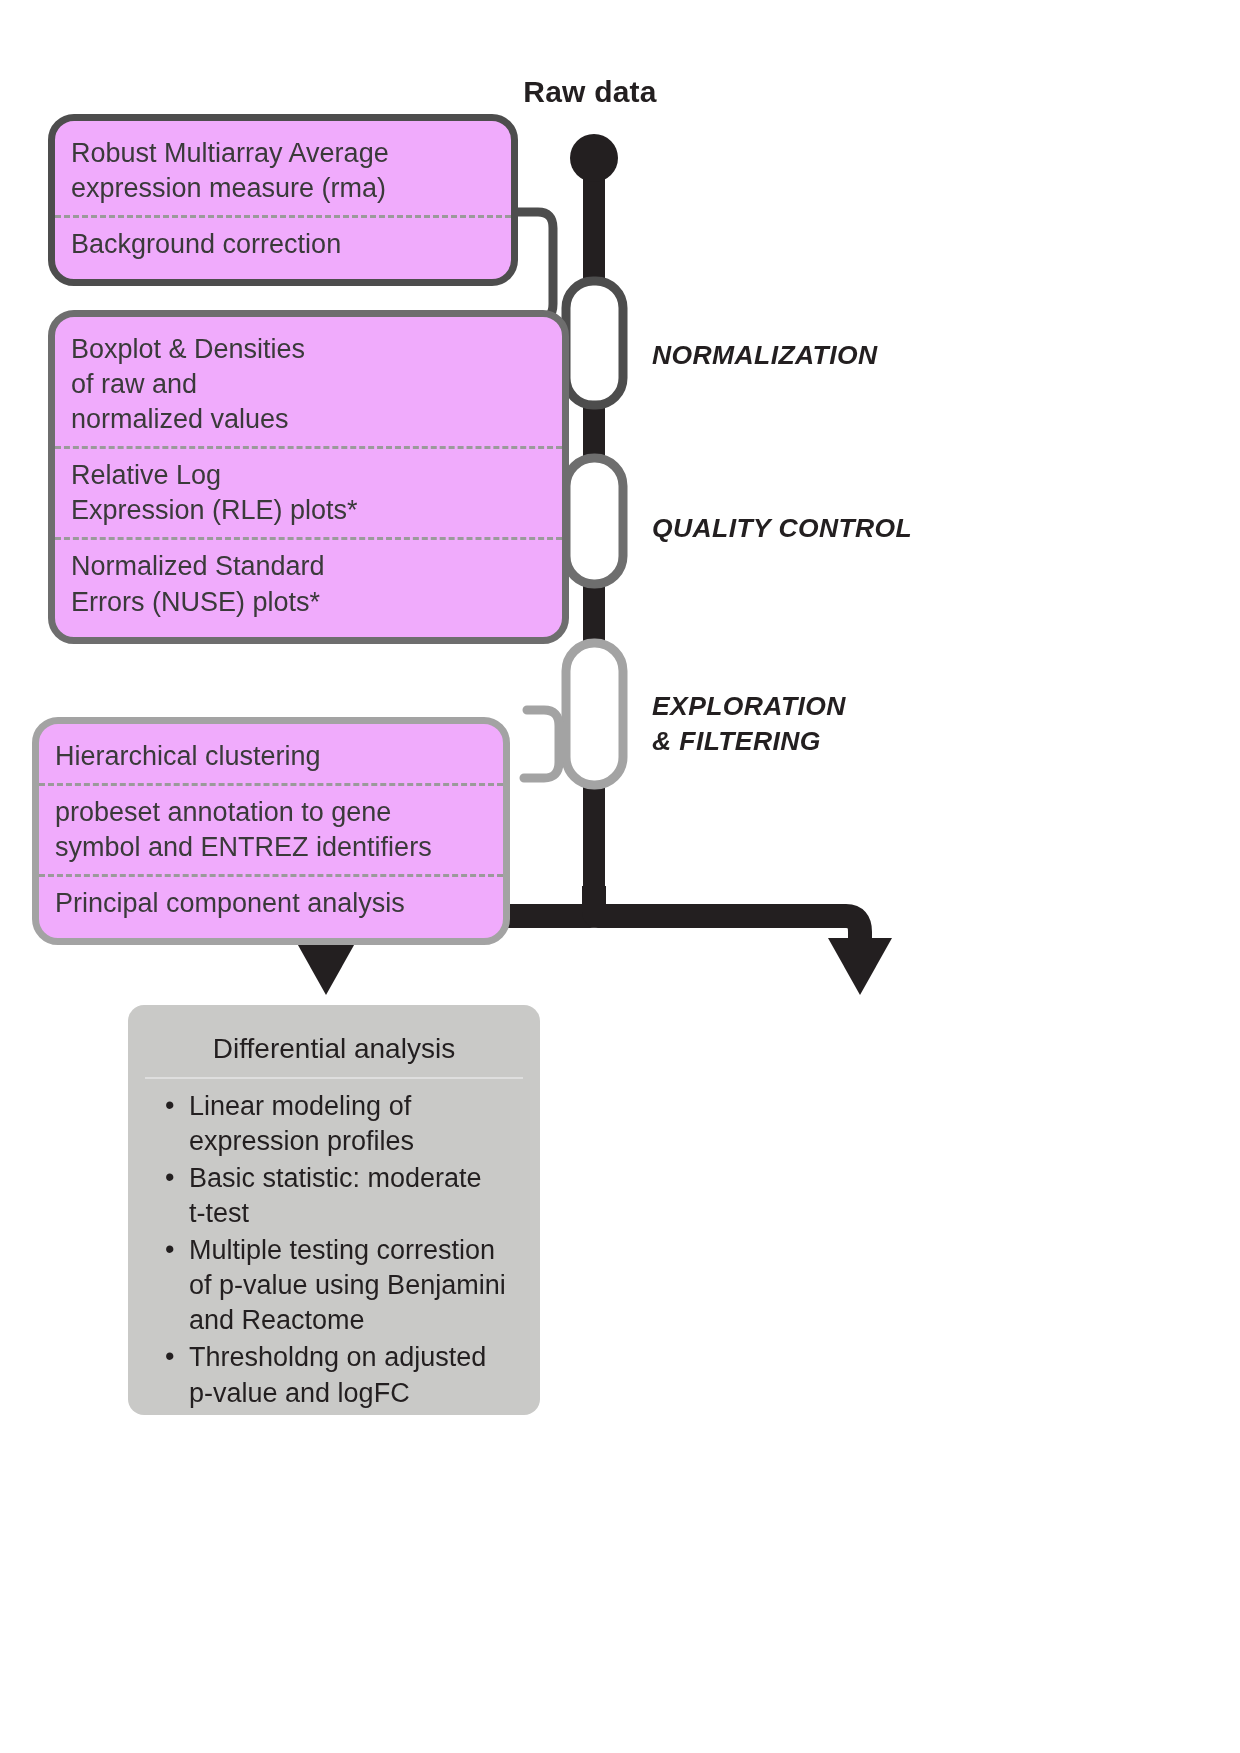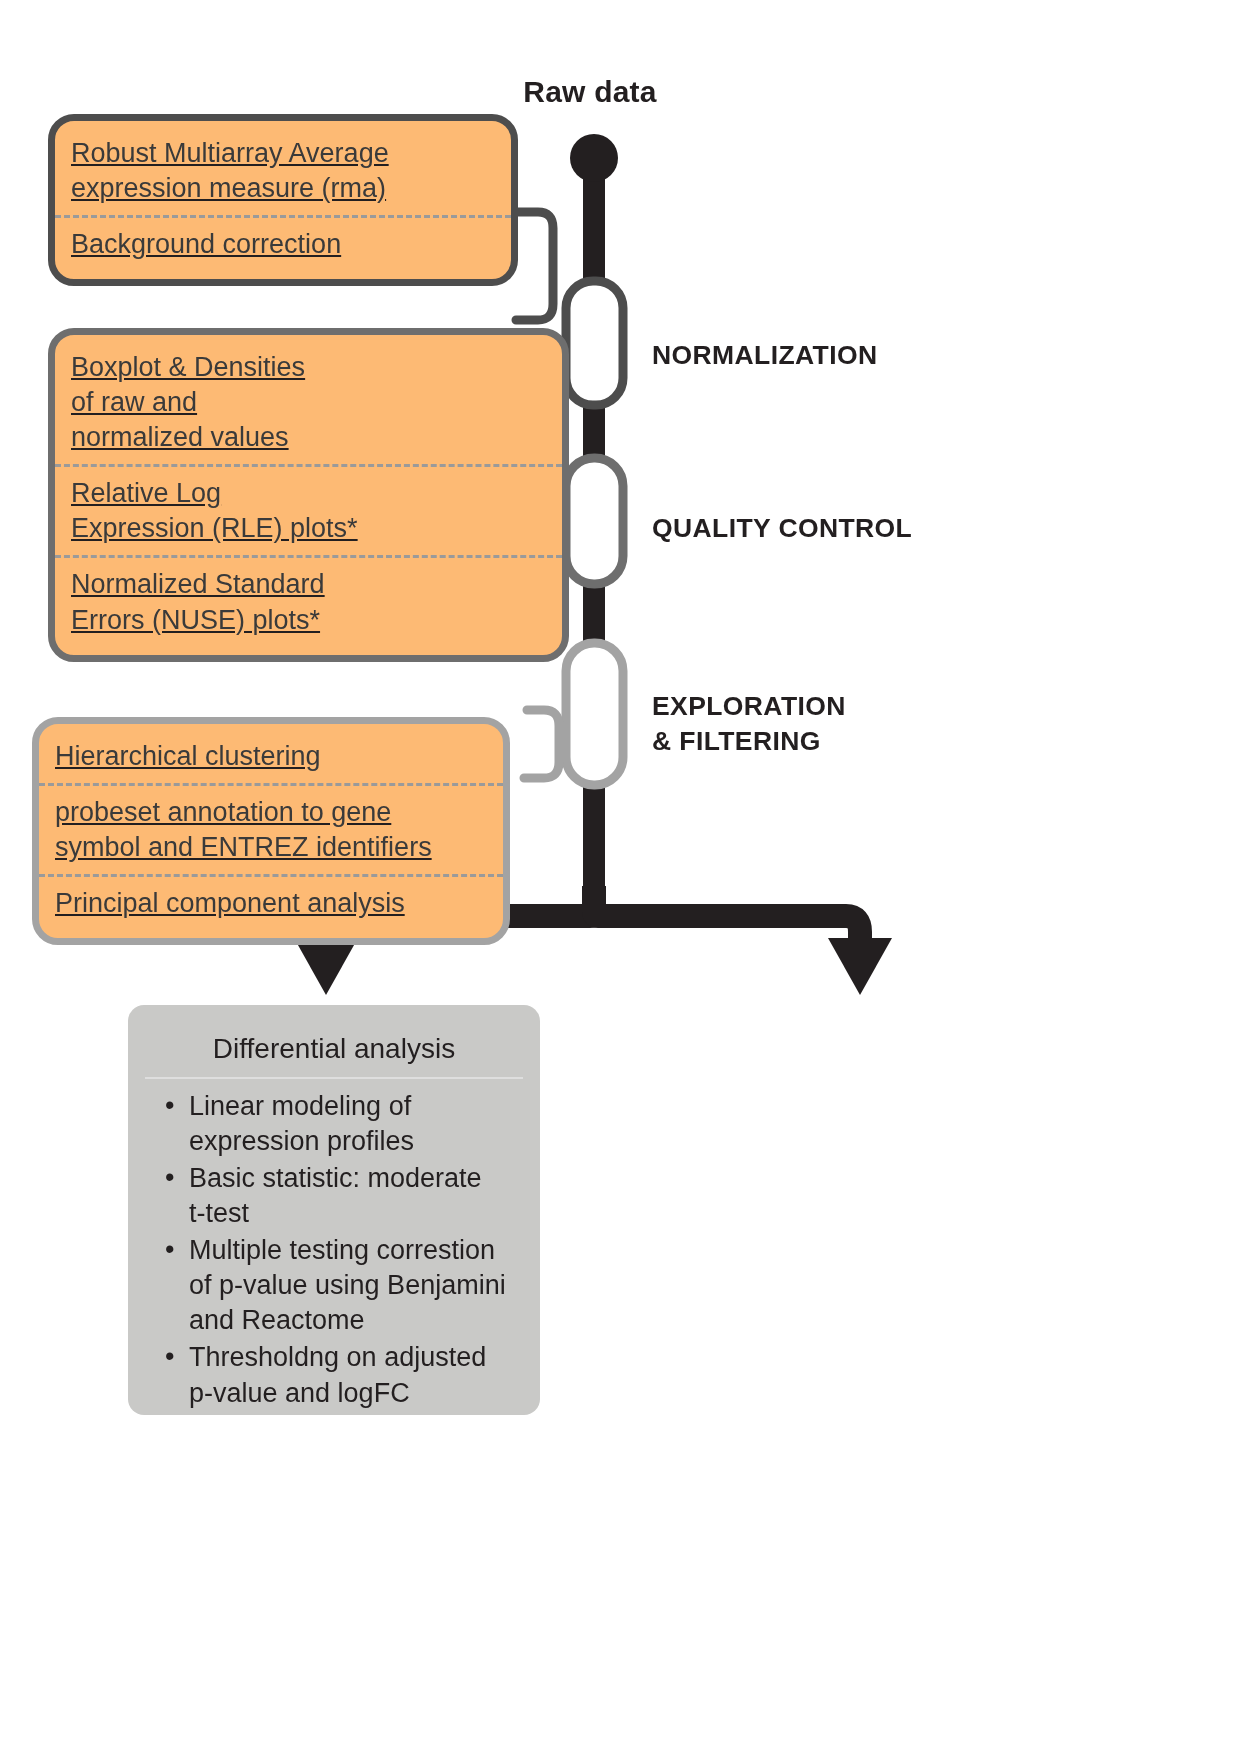--- a/index.html
+++ b/index.html
@@ -39,53 +39,53 @@
     font-size: 30px;
     font-weight: bold;
     letter-spacing: 0.2px;
     color: #231f20;
   }
 
   
   .detail-card {
     position: absolute;
     box-sizing: border-box;
-    background: #fdba74;
+    background: #f0abfc;
     border-radius: 26px;
     padding: 6px 0 8px 0;
-    text-decoration: underline;
   }
   .detail-card.dark   { border: 7px solid #4d4d4d; }
   .detail-card.mid    { border: 7px solid #6e6e6e; }
   .detail-card.light  { border: 7px solid #a3a3a3; }
 
   .card-row {
     font-size: 27px;
     line-height: 1.30;
     color: #3a3a3a;
     padding: 9px 16px 9px 16px;
     white-space: pre-line;
   }
   .card-row + .card-row {
     border-top: 3px dashed #9a9a9a;
   }
 
   #card-normalization { left: 48px;  top: 114px; width: 470px; }
-  #card-qc            { left: 48px;  top: 328px; width: 521px; }
+  #card-qc            { left: 48px;  top: 310px; width: 521px; }
   #card-exploration   { left: 32px;  top: 672px; width: 478px; margin-top: 45px; }
 
   
   .stage-label {
     position: absolute;
     font-size: 26.5px;
     font-weight: bold;
     letter-spacing: 0.4px;
     line-height: 1.32;
     color: #231f20;
     white-space: pre-line;
+    font-style: italic;
   }
   #stage-label-normalization { left: 652px; top: 338px; }
   #stage-label-qc            { left: 652px; top: 511px; }
   #stage-label-exploration   { left: 652px; top: 689px; }
 
   
   .outcome-panel {
     position: absolute;
     box-sizing: border-box;
     background: #c9c9c7;

